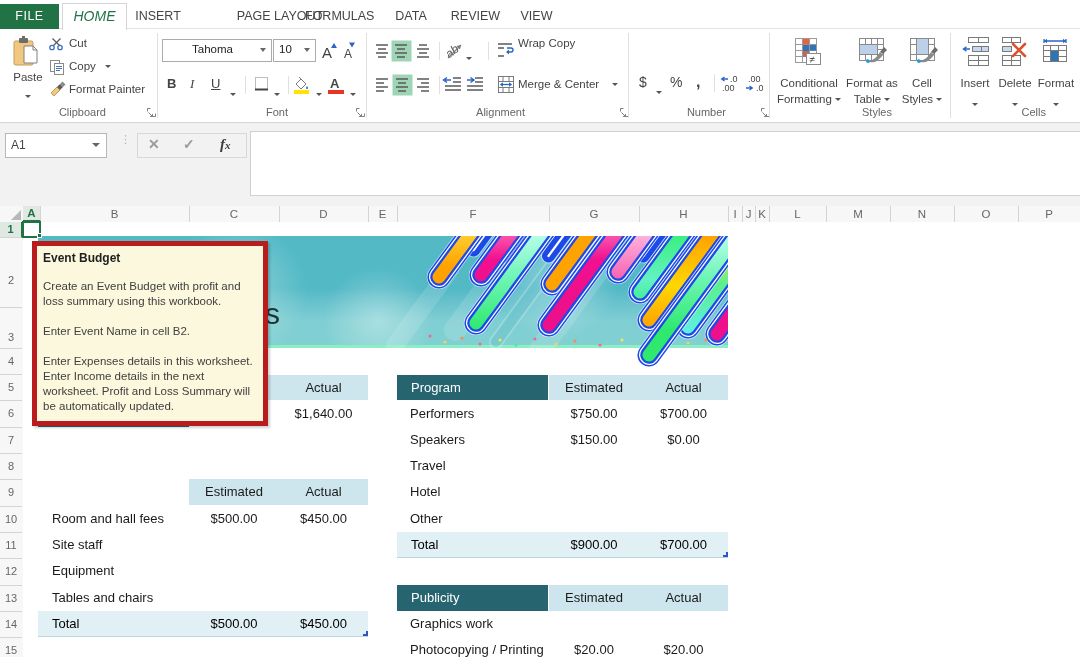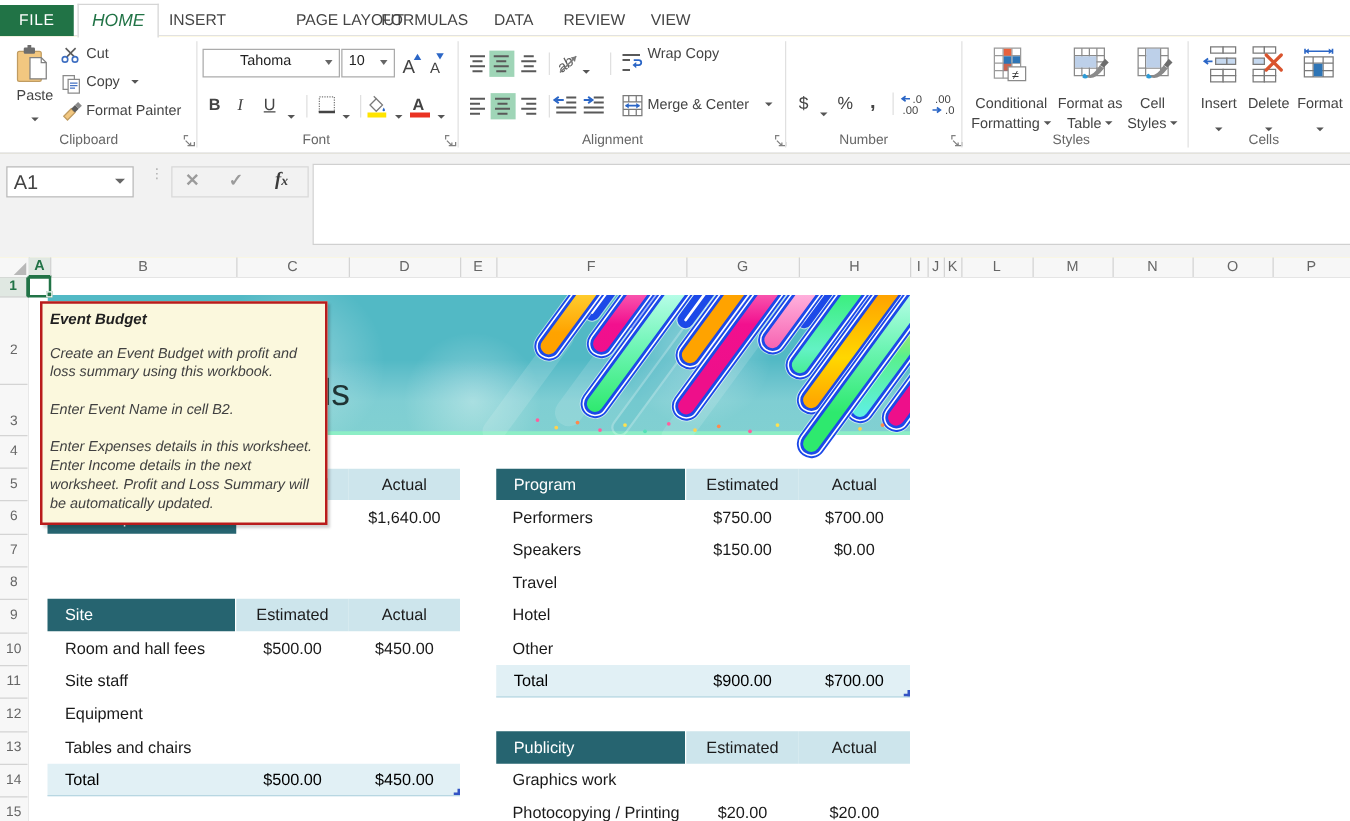--- a/index.html
+++ b/index.html
@@ -12,21 +12,21 @@
 #tabbar{left:0;top:0;width:1080px;height:29px;background:#fff;}
 #tabbar .uline{position:absolute;left:0;top:28px;width:1080px;height:1px;background:#e2e2e2;}
 .filetab{position:absolute;left:0;top:4px;width:59px;height:25px;background:#217346;color:#fff;
  font-size:12.5px;text-align:center;line-height:25px;letter-spacing:0.5px;}
 .hometab{position:absolute;left:62px;top:3px;width:63px;height:26px;background:#fff;
  border:1px solid #d5d5d5;border-bottom:none;color:#217346;font-size:14px;text-align:center;line-height:25px;z-index:3;font-style:italic;}
 .tab{position:absolute;top:4px;height:24px;color:#444;font-size:12.5px;line-height:24px;text-align:center;}
 
 
 #ribbon{left:0;top:29px;width:1080px;height:93px;background:#fff;border-bottom:1px solid #d5d5d5;}
-.glabel{position:absolute;top:77px;height:14px;font-size:11px;color:#666;text-align:center;}
+.glabel{position:absolute;top:77px;height:14px;font-size:11px;color:#666;text-align:right;}
 .rtext{position:absolute;font-size:11.5px;color:#444;}
 .combo{position:absolute;background:#fff;border:1px solid #ababab;font-size:11.5px;color:#222;}
 .combo .arr{position:absolute;right:5px;top:8px;width:0;height:0;border-left:3.5px solid transparent;border-right:3.5px solid transparent;border-top:4px solid #666;}
 .dropt{display:inline-block;width:0;height:0;border-left:3px solid transparent;border-right:3px solid transparent;border-top:3.5px solid #555;vertical-align:middle;}
 
 
 .ch{position:absolute;top:0;height:16px;line-height:16px;text-align:center;font-size:11.5px;
  color:#666;border-right:1px solid #d4d4d4;}
 .ch.sel{background:#e0e8e2;color:#217346;border-bottom:2px solid #217346;height:14px;line-height:14px;font-weight:bold;}
 .rh{position:absolute;left:0;width:22px;text-align:center;font-size:11px;color:#666;
@@ -34,22 +34,22 @@
 .rh.sel{background:#e0e8e2;color:#217346;border-right:2px solid #217346;width:21px;font-weight:bold;}
 .cell{position:absolute;height:26px;line-height:26px;font-size:13px;color:#1a1a1a;white-space:nowrap;}
 .cell.teal{background:#266470;color:#fff;padding-left:14px;box-sizing:border-box;}
 .cell.hblue{background:#cde5ec;text-align:center;}
 .cell.num{text-align:center;}
 .trow{height:25px;background:#e1f0f5;border-bottom:1px solid #b8d7e2;font-size:13px;line-height:25px;}
 .trow .tlbl{position:absolute;left:14px;}
 .trow .tnum{position:absolute;text-align:center;}
 .trow .hndl{position:absolute;right:0px;bottom:0px;width:5px;height:5px;
  border-right:2.5px solid #3353c4;border-bottom:2.5px solid #3353c4;box-sizing:border-box;}
-#tooltip{left:9px;top:19px;width:226px;height:175px;background:#fbf8dd;border:2px solid #b91c1c;
- box-shadow:2px 2px 2px rgba(0,0,0,0.18);font-style:italic;}
+#tooltip{left:9px;top:19px;width:226px;height:175px;background:#fbf8dd;border:5px solid #b91c1c;
+ box-shadow:2px 2px 2px rgba(0,0,0,0.18);}
 .tt-title{position:absolute;left:6px;top:5px;font-size:12px;font-weight:bold;color:#1f1f1f;}
 .tt-p{position:absolute;left:6px;font-size:11.5px;line-height:15px;color:#404040;white-space:nowrap;}
 </style>
 </head>
 <body>
 <div id="app">
 
   <div class="abs" id="tabbar">
     <div class="uline"></div>
     <div class="filetab">FILE</div>
@@ -293,21 +293,21 @@
     <div class="abs" style="left:972px;top:66px;"><span class="dropt"></span></div>
     <div class="rtext" style="left:980px;top:48px;width:70px;text-align:center;">Delete</div>
     <div class="abs" style="left:1012px;top:66px;"><span class="dropt"></span></div>
     <div class="rtext" style="left:1021px;top:48px;width:70px;text-align:center;">Format</div>
     <div class="abs" style="left:1053px;top:66px;"><span class="dropt"></span></div>
     <div class="glabel" style="left:976px;width:70px;">Cells</div>
   </div>
 
   <div class="abs" id="fbar" style="left:0;top:123px;width:1080px;height:83px;background:#f2f2f2;">
     <div class="abs" style="left:5px;top:10px;width:100px;height:23px;background:#fff;border:1px solid #b7b7b7;">
-      <span style="position:absolute;left:5px;top:4px;font-size:16px;color:#444;">A1</span>
+      <span style="position:absolute;left:5px;top:4px;font-size:12px;color:#444;">A1</span>
       <span style="position:absolute;right:6px;top:9px;width:0;height:0;border-left:4px solid transparent;border-right:4px solid transparent;border-top:4.5px solid #666;"></span>
     </div>
     <div class="abs" style="left:120px;top:14px;width:3px;height:16px;color:#b0b0b0;font-size:11px;line-height:5px;">⋮</div>
     <div class="abs" style="left:137px;top:10px;width:108px;height:23px;background:#f2f2f2;border:1px solid #d8d8d8;">
       <span style="position:absolute;left:10px;top:2px;font-size:14px;color:#9b9b9b;font-weight:bold;">✕</span>
       <span style="position:absolute;left:45px;top:2px;font-size:14px;color:#9b9b9b;font-weight:bold;">✓</span>
       <span style="position:absolute;left:82px;top:2px;font-size:15px;color:#3c3c3c;font-style:italic;font-family:'Liberation Serif',serif;font-weight:bold;">f<span style="font-size:11px;">x</span></span>
     </div>
     <div class="abs" style="left:250px;top:8px;width:831px;height:63px;background:#fff;border:1px solid #d0d0d0;"></div>
   </div>
@@ -564,21 +564,20 @@
         </g>        
           <text x="242" y="88" text-anchor="end" font-family="Liberation Sans" font-size="30" fill="#1f3434">Expense details</text>
       </svg>
 
       <div class="cell hblue" style="left:15px;top:153px;width:150px;height:25px;"></div>
       <div class="cell hblue" style="left:166px;top:153px;width:90px;height:25px;">Estimated</div>
       <div class="cell hblue" style="left:256px;top:153px;width:89px;height:25px;">Actual</div>
       <div class="cell teal" style="left:15px;top:179px;width:151px;">Total Expenses</div>
       <div class="cell num" style="left:166px;top:179px;width:90px;padding-right:9px;box-sizing:border-box;">$1,940.00</div>
       <div class="cell num" style="left:256px;top:179px;width:89px;">$1,640.00</div>
-      <div class="cell teal" style="left:15px;top:257px;width:150px;">Site</div>
       <div class="cell hblue" style="left:166px;top:257px;width:90px;">Estimated</div>
       <div class="cell hblue" style="left:256px;top:257px;width:89px;">Actual</div>
       <div class="cell lbl" style="left:29px;top:284px;">Room and hall fees</div>
       <div class="cell num" style="left:166px;top:284px;width:90px;">$500.00</div>
       <div class="cell num" style="left:256px;top:284px;width:89px;">$450.00</div>
       <div class="cell lbl" style="left:29px;top:310px;">Site staff</div>
       <div class="cell lbl" style="left:29px;top:336px;">Equipment</div>
       <div class="cell lbl" style="left:29px;top:363px;">Tables and chairs</div>
       <div class="abs trow" style="left:15px;top:389px;width:330px;">
         <span class="tlbl">Total</span>

